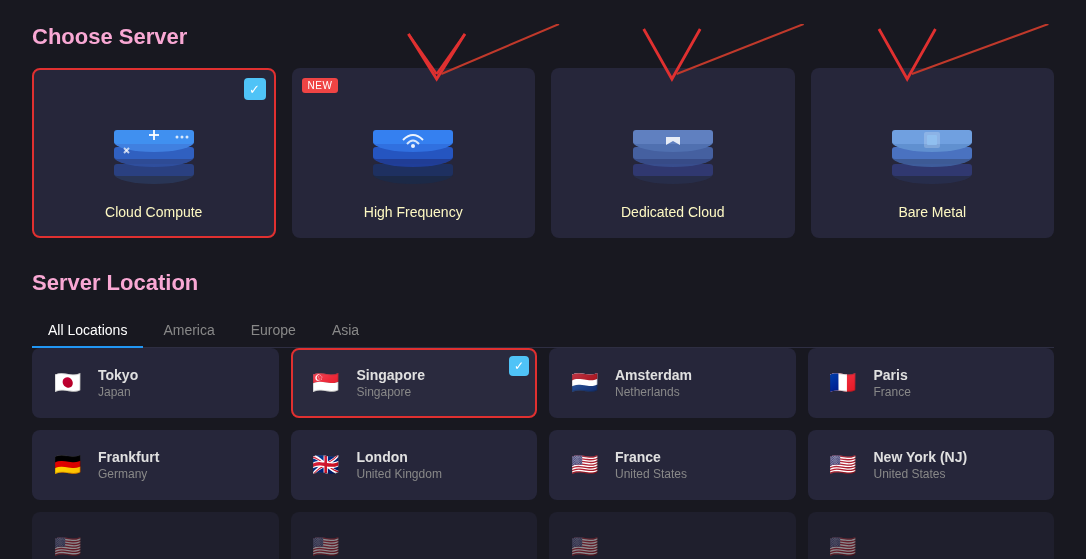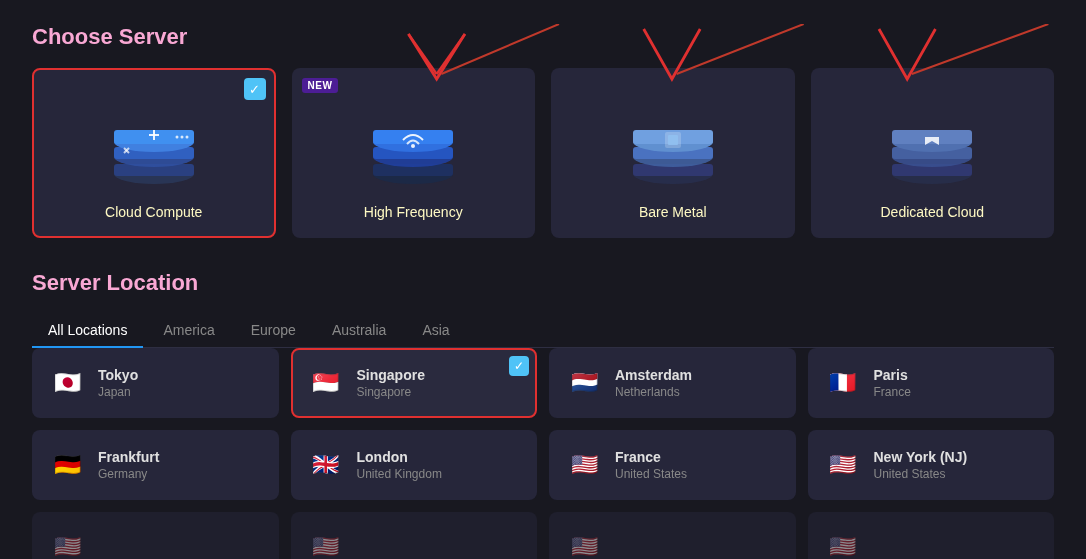--- a/index.html
+++ b/index.html
@@ -57,24 +57,24 @@
       align-items: center;
       justify-content: center;
       font-size: 13px;
       color: #fff;
     }
 
     .server-card .new-badge {
       position: absolute;
       top: 8px;
       left: 8px;
-      background: #4c1d95;
+      background: #ef4444;
       color: #fff;
       font-size: 10px;
-      font-weight: 700;
+      font-weight: 400;
       padding: 2px 6px;
       border-radius: 3px;
       letter-spacing: 0.5px;
     }
 
     .server-card-icon {
       width: 110px;
       height: 90px;
       margin-bottom: 12px;
       display: flex;
@@ -256,59 +256,58 @@
           <path d="M49 42 Q55 35 61 42" stroke="white" stroke-width="2" fill="none" opacity="0.8"></path>
           <circle cx="55" cy="44" r="2" fill="white" opacity="0.9"></circle>
         </svg>
       </div>
       <div class="server-card-label">High Frequency</div>
     </div>
 
     <div class="server-card">
       <div class="server-card-icon">
         <svg viewBox="0 0 110 90" xmlns="http://www.w3.org/2000/svg">
+          <ellipse cx="55" cy="72" rx="40" ry="10" fill="#283050" opacity="0.7"></ellipse>
+          <rect x="15" y="62" width="80" height="12" rx="3" fill="#303870"></rect>
+          <ellipse cx="55" cy="55" rx="40" ry="10" fill="#3a5090" opacity="0.9"></ellipse>
+          <rect x="15" y="45" width="80" height="12" rx="3" fill="#4560a0"></rect>
+          <ellipse cx="55" cy="40" rx="40" ry="10" fill="#5070b0"></ellipse>
+          <rect x="15" y="28" width="80" height="14" rx="3" fill="#6080c0"></rect>
+
+          <path d="M48 35 L48 43 L55 39 L62 43 L62 35 Z" fill="white" opacity="0.85"></path>
+        </svg>
+      </div>
+      <div class="server-card-label">Dedicated Cloud</div>
+    </div>
+
+    <div class="server-card">
+      <div class="server-card-icon">
+        <svg viewBox="0 0 110 90" xmlns="http://www.w3.org/2000/svg">
           <ellipse cx="55" cy="72" rx="40" ry="10" fill="#283050" opacity="0.8"></ellipse>
           <rect x="15" y="62" width="80" height="12" rx="3" fill="#303870"></rect>
           <ellipse cx="55" cy="55" rx="40" ry="10" fill="#4060a0" opacity="0.9"></ellipse>
           <rect x="15" y="45" width="80" height="12" rx="3" fill="#4a72c0"></rect>
           <ellipse cx="55" cy="40" rx="40" ry="10" fill="#6090d0"></ellipse>
           <rect x="15" y="28" width="80" height="14" rx="3" fill="#70a0e0"></rect>
 
           <rect x="47" y="30" width="16" height="16" rx="2" fill="white" opacity="0.2"></rect>
           <rect x="50" y="33" width="10" height="10" rx="1" fill="#90c0f0" opacity="0.9"></rect>
         </svg>
       </div>
       <div class="server-card-label">Bare Metal</div>
     </div>
 
-    <div class="server-card">
-      <div class="server-card-icon">
-        <svg viewBox="0 0 110 90" xmlns="http://www.w3.org/2000/svg">
-          <ellipse cx="55" cy="72" rx="40" ry="10" fill="#283050" opacity="0.7"></ellipse>
-          <rect x="15" y="62" width="80" height="12" rx="3" fill="#303870"></rect>
-          <ellipse cx="55" cy="55" rx="40" ry="10" fill="#3a5090" opacity="0.9"></ellipse>
-          <rect x="15" y="45" width="80" height="12" rx="3" fill="#4560a0"></rect>
-          <ellipse cx="55" cy="40" rx="40" ry="10" fill="#5070b0"></ellipse>
-          <rect x="15" y="28" width="80" height="14" rx="3" fill="#6080c0"></rect>
-
-          <path d="M48 35 L48 43 L55 39 L62 43 L62 35 Z" fill="white" opacity="0.85"></path>
-        </svg>
-      </div>
-      <div class="server-card-label">Dedicated Cloud</div>
-    </div>
-
   </div>
 
   <h2 class="section-title">Server Location</h2>
 
   <div class="location-tabs">
     <div class="location-tab active">All Locations</div>
     <div class="location-tab">America</div>
     <div class="location-tab">Europe</div>
-    <div class="location-tab">Australia</div>
     <div class="location-tab">Asia</div>
   </div>
 
   <div class="location-grid" style="margin-bottom:12px;">
 
     <div class="location-card">
       <div class="flag">🇯🇵</div>
       <div class="location-info">
         <span class="location-name">Tokyo</span>
         <span class="location-country">Japan</span>

